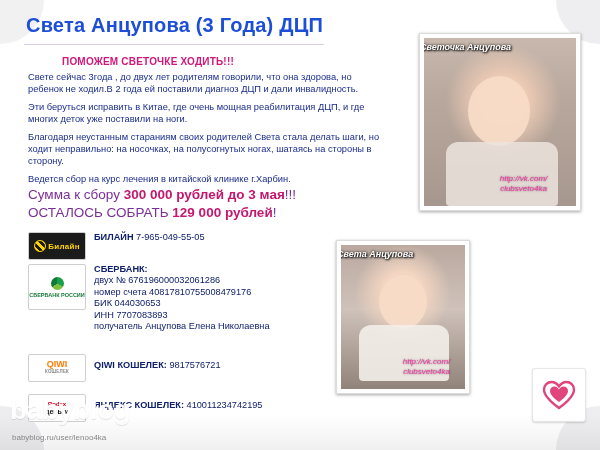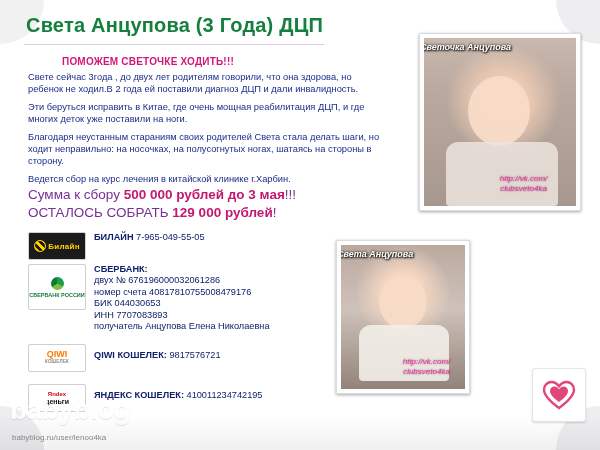--- a/index.html
+++ b/index.html
@@ -31,21 +31,21 @@
   .corner.tr { right: 0; top: 0; background: #eeeef0; border-bottom-left-radius: 100%; }
   .corner.bl { left: 0; bottom: 0; background: #ededef; border-top-right-radius: 100%; }
   .corner.br { right: 0; bottom: 0; background: #eeeef0; border-top-left-radius: 100%; }
 
   .title {
     position: absolute;
     left: 26px;
     top: 14px;
     font-size: 20px;
     font-weight: bold;
-    color: #15803d;
+    color: #1d4ed8;
     letter-spacing: 0.2px;
     white-space: nowrap;
   }
   .title-rule {
     position: absolute;
     left: 24px;
     top: 44px;
     width: 300px;
     height: 1px;
     background: #d9cde3;
@@ -294,21 +294,21 @@
 
   <div class="body-text">
     <p>Свете сейчас 3года , до двух лет родителям говорили, что она здорова, но ребенок не ходил.В 2 года ей поставили диагноз ДЦП и дали инвалидность.</p>
     <p>Эти беруться исправить в Китае, где очень мощная реабилитация ДЦП, и где многих деток уже поставили на ноги.</p>
     <p>Благодаря неустанным стараниям своих родителей Света стала делать шаги, но ходит неправильно: на носочках, на полусогнутых ногах, шатаясь на стороны в сторону.</p>
     <p>Ведется сбор на курс лечения в китайской клинике г.Харбин.</p>
   </div>
 
   <div class="sum-block">
     <div class="sum-line1">
-      <span>Сумма к сбору </span><span class="sum-strong">500 000 рублей до 3 мая</span><span>!!!</span>
+      <span>Сумма к сбору </span><span class="sum-strong">300 000 рублей до 3 мая</span><span>!!!</span>
     </div>
     <div class="sum-line2">
       <span class="lead">ОСТАЛОСЬ СОБРАТЬ </span><span class="sum-strong">129 000 рублей</span><span>!</span>
     </div>
   </div>
 
   <div class="pay">
 
     <div class="pay-row" style="min-height:28px">
       <div class="logo logo-beeline">
@@ -331,21 +331,21 @@
       <div class="pay-text">
         <div class="pay-label">СБЕРБАНК:</div>
         <div>двух № 676196000032061286</div>
         <div>номер счета 40817810755008479176</div>
         <div>БИК 044030653</div>
         <div>ИНН 7707083893</div>
         <div>получатель Анцупова Елена Николаевна</div>
       </div>
     </div>
 
-    <div class="pay-row" style="min-height:30px; margin-top:12px">
+    <div class="pay-row" style="min-height:30px; margin-top:22px">
       <div class="logo logo-qiwi">
         <span>QIWI</span>
         <span class="qiwi-sub">КОШЕЛЕК</span>
       </div>
       <div class="pay-text" style="padding-top:6px">
         <span class="pay-label">QIWI КОШЕЛЕК:</span>
         <span class="pay-num">9817576721</span>
       </div>
     </div>
 

